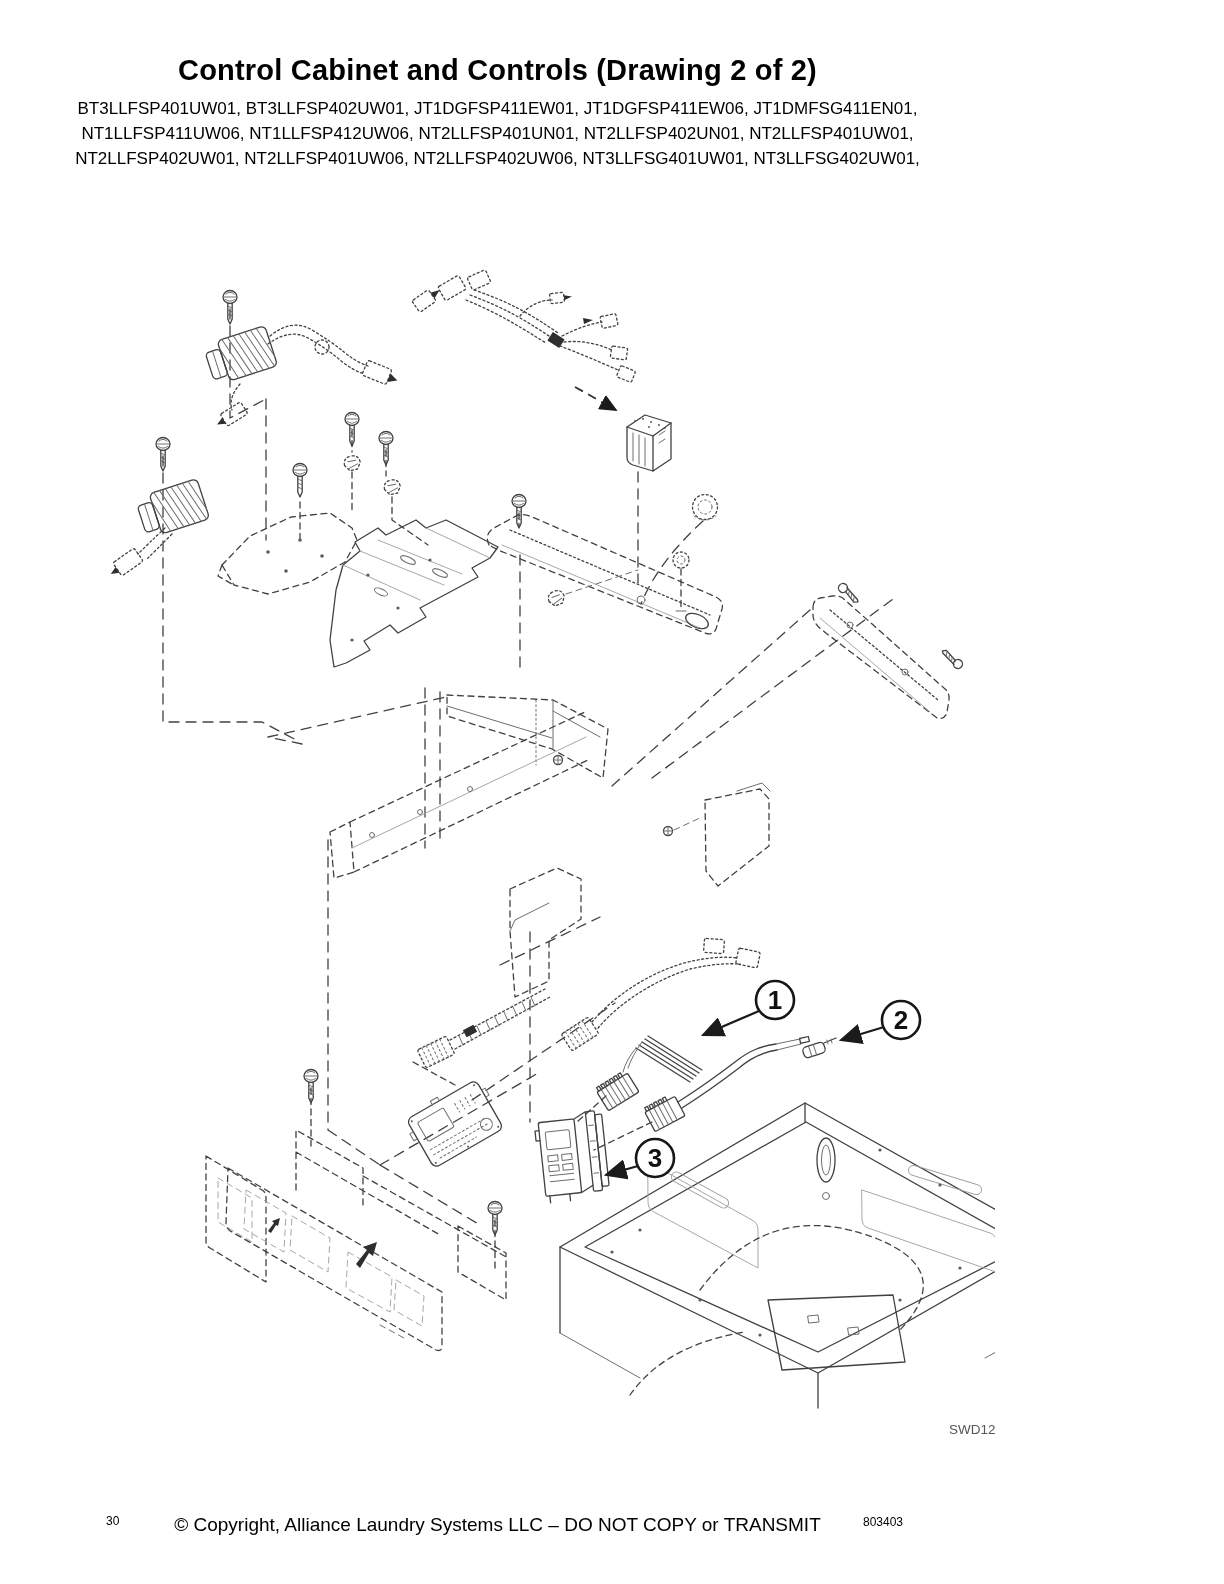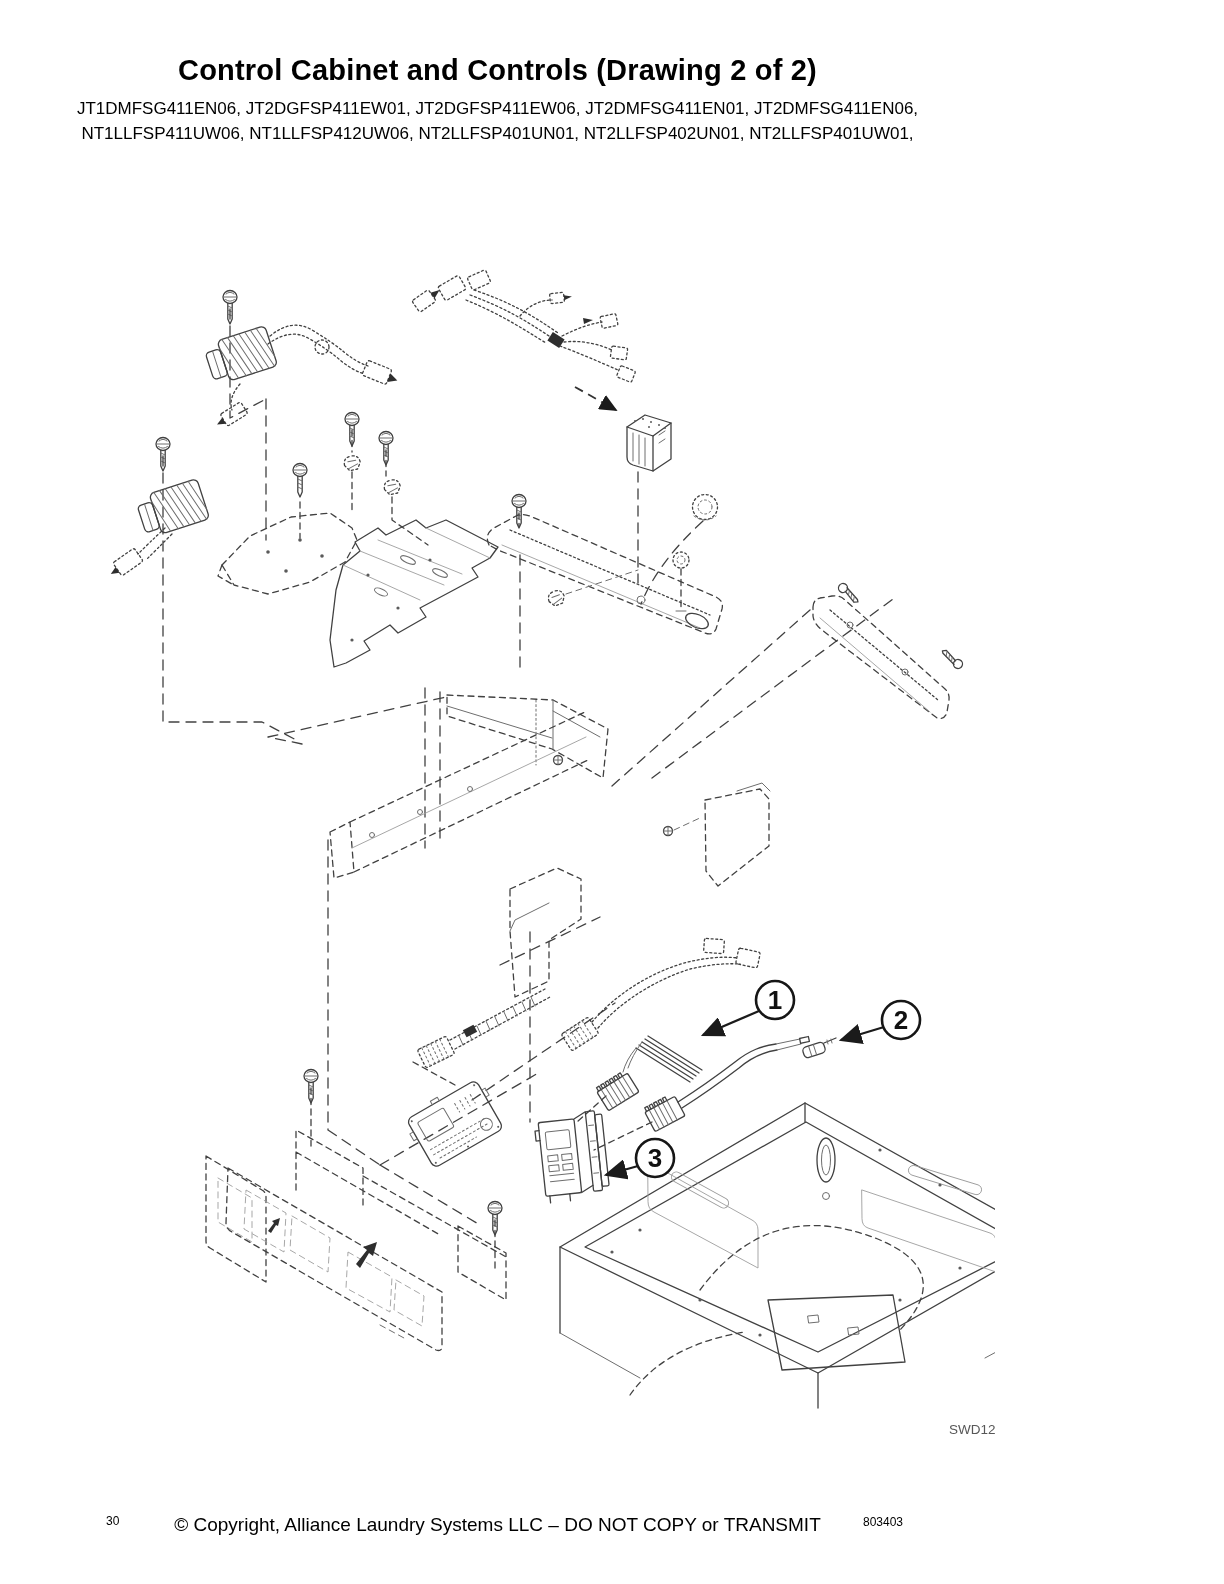--- a/index.html
+++ b/index.html
@@ -34,22 +34,23 @@
   .doc-number { position:absolute; right:92px; top:1px; font-size:12px; }
 </style>
 </head>
 <body>
 
 <div class="page">
 
   <div class="header">
     <div class="title"><span>Control Cabinet and Controls (Drawing 2 of 2)</span></div>
     <div class="models">
-      <div>JT1DMFSG411EN06, JT2DGFSP411EW01, JT2DGFSP411EW06, JT2DMFSG411EN01, JT2DMFSG411EN06,</div>
+      <div>BT3LLFSP401UW01, BT3LLFSP402UW01, JT1DGFSP411EW01, JT1DGFSP411EW06, JT1DMFSG411EN01,</div>
       <div>NT1LLFSP411UW06, NT1LLFSP412UW06, NT2LLFSP401UN01, NT2LLFSP402UN01, NT2LLFSP401UW01,</div>
+      <div>NT2LLFSP402UW01, NT2LLFSP401UW06, NT2LLFSP402UW06, NT3LLFSG401UW01, NT3LLFSG402UW01,</div>
     </div>
   </div>
 
   <svg class="diagram-svg" width="1224" height="1584" viewBox="0 0 1224 1584">
     <defs>
       <marker id="ah" markerWidth="11" markerHeight="9" refX="9" refY="4.5" orient="auto">
         <path d="M0,0 L10,4.5 L0,9 Z" fill="#1b1b1b"></path>
       </marker>
       <g id="screw">
         <ellipse cx="0" cy="0" rx="7" ry="6.5" class="ln"></ellipse>

